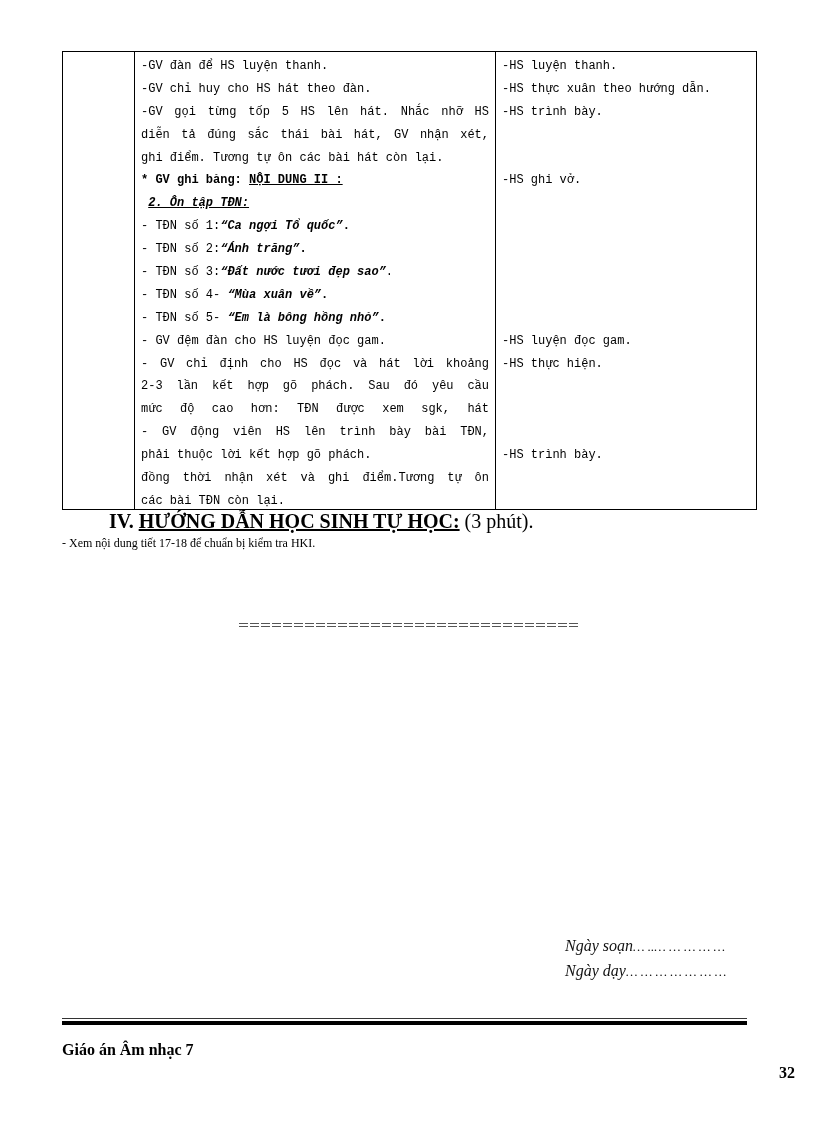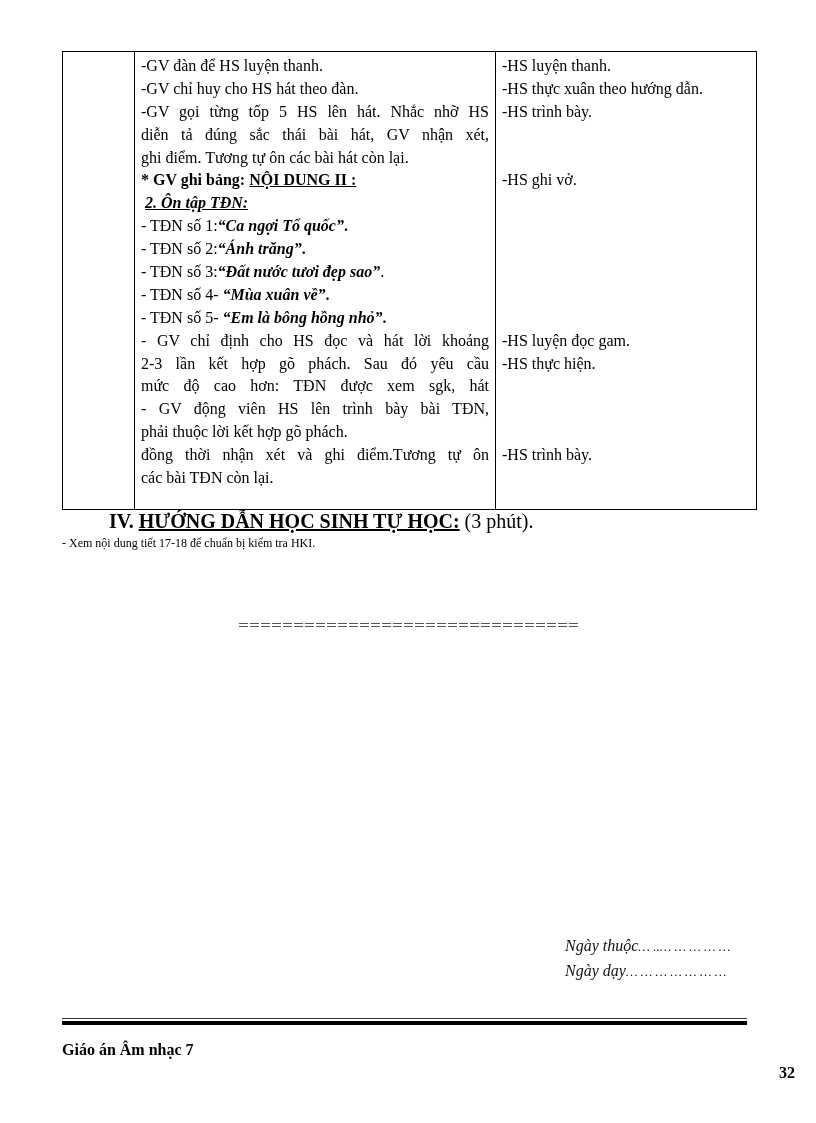--- a/index.html
+++ b/index.html
@@ -36,21 +36,22 @@
     }
     .col-1 { width: 72px; border-right: 1px solid #000; }
     .col-2 { width: 361px; border-right: 1px solid #000; padding: 3px 6px 0 6px; }
     .col-3 { flex: 1; padding: 3px 6px 0 6px; }
 
     .line {
       display: block;
       line-height: 22.9px;
       height: 22.9px;
       white-space: nowrap;
-      font-size: 16px;
+      font-size: 12px;
+      font-family: Liberation Mono, monospace;
     }
     .justify {
       text-align: justify;
       text-align-last: justify;
       white-space: normal;
     }
     .b { font-weight: bold; }
     .bi { font-weight: bold; font-style: italic; }
     .u { text-decoration: underline; }
     .gap { display: block; height: 22.9px; }
@@ -150,20 +151,21 @@
 
       <span class="line"><span class="b">* GV ghi bảng: </span><span class="b u">NỘI DUNG II :</span></span>
       <span class="line">&nbsp;<span class="bi u">2. Ôn tập TĐN:</span></span>
 
       <span class="line"><span>- TĐN số 1:</span><span class="bi">“Ca ngợi Tổ quốc”</span><span class="b">.</span></span>
       <span class="line"><span>- TĐN số 2:</span><span class="bi">“Ánh trăng”</span><span class="b">.</span></span>
       <span class="line"><span>- TĐN số 3:</span><span class="bi">“Đất nước tươi đẹp sao”</span><span>.</span></span>
       <span class="line"><span>- TĐN số 4- </span><span class="bi">“Mùa xuân về”</span><span class="b">.</span></span>
       <span class="line"><span>- TĐN số 5- </span><span class="bi">“Em là bông hồng nhỏ”</span><span class="b">.</span></span>
 
+      <span class="line">- GV đệm đàn cho HS luyện đọc gam.</span>
       <span class="line justify">- GV chỉ định cho HS đọc và hát lời khoảng</span>
       <span class="line justify">2-3 lần kết hợp gõ phách. Sau đó yêu cầu</span>
       <span class="line justify">mức độ cao hơn: TĐN được xem sgk, hát</span>
       <span class="line justify">- GV động viên HS lên trình bày bài TĐN,</span>
       <span class="line">phải thuộc lời kết hợp gõ phách.</span>
       <span class="line justify">đồng thời nhận xét và ghi điểm.Tương tự ôn</span>
       <span class="line">các bài TĐN còn lại.</span>
     </div>
 
     <div class="col col-3">
@@ -190,21 +192,21 @@
 
   <div class="section-iv"><span class="b">IV. </span><span class="b u">HƯỚNG DẪN HỌC SINH TỰ HỌC:</span><span> (3 phút).</span></div>
   <div class="section-iv-note">- Xem nội dung tiết 17-18 để chuẩn bị kiểm tra HKI.</div>
 
   <div class="eq-divider">
     <div class="l1"></div>
     <div class="l2"></div>
   </div>
 
   <div class="dates">
-    <div><span>Ngày thuộc</span><span class="dots">… ..… … … … …</span></div>
+    <div><span>Ngày soạn</span><span class="dots">… ..… … … … …</span></div>
     <div><span>Ngày dạy</span><span class="dots">… … … … … … …</span></div>
   </div>
 
   <div class="footer-rule">
     <div class="thin"></div>
     <div class="thick"></div>
   </div>
   <div class="footer-title">Giáo án Âm nhạc 7</div>
   <div class="page-number">32</div>
 

